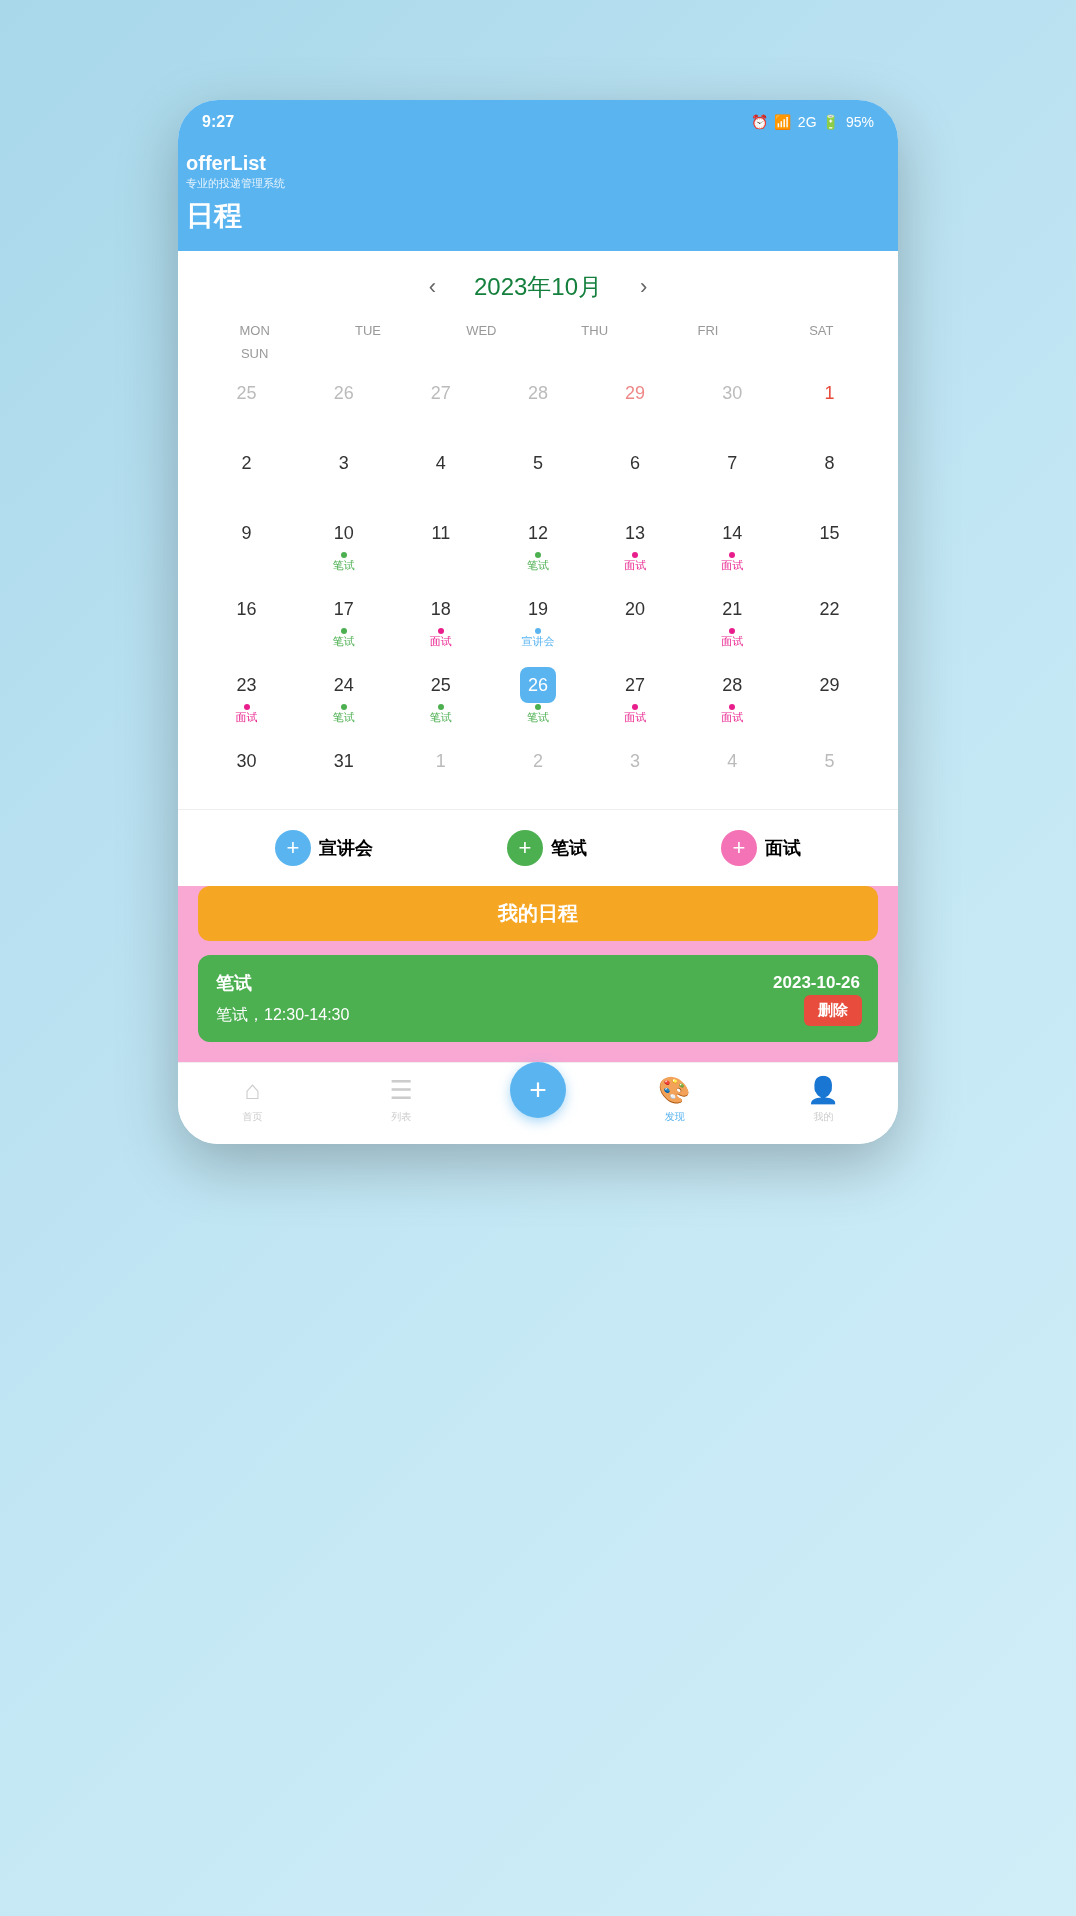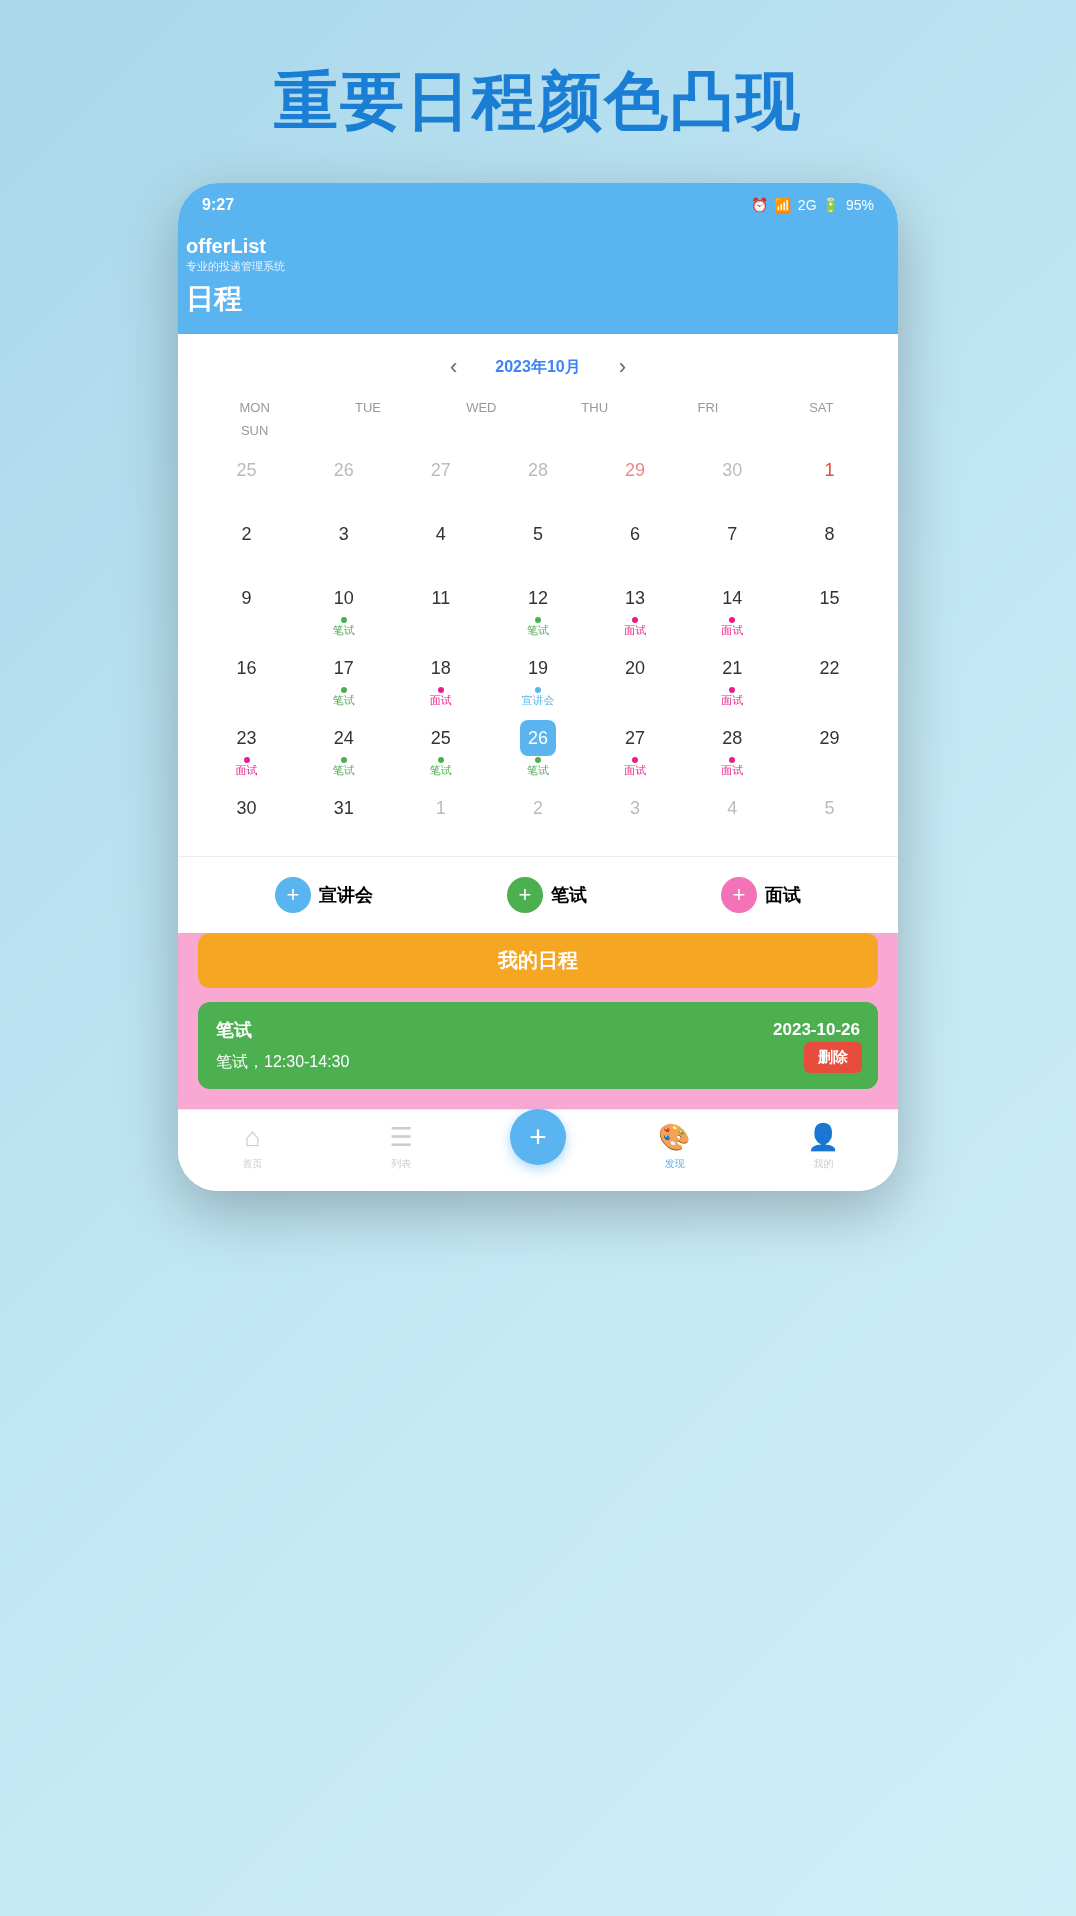--- a/index.html
+++ b/index.html
@@ -98,23 +98,23 @@
     .calendar-nav-btn {
       font-size: 22px;
       color: #666;
       cursor: pointer;
       user-select: none;
       background: none;
       border: none;
       padding: 0 8px;
     }
     .calendar-month-title {
-      font-size: 16px;
-      font-weight: 700;
-      color: #3b82f6;
+      font-size: 24px;
+      font-weight: 400;
+      color: #15803d;
     }
 
     .calendar-grid {
       width: 100%;
     }
 
     .calendar-weekdays {
       display: grid;
       grid-template-columns: repeat(6, 1fr);
       margin-bottom: 6px;
@@ -123,21 +123,21 @@
       text-align: center;
       font-size: 13px;
       color: #999;
       font-weight: 500;
       padding: 4px 0;
     }
 
     .calendar-days {
       display: grid;
       grid-template-columns: repeat(7, 1fr);
-      row-gap: 4px;
+      row-gap: 10px;
     }
 
     .day-cell {
       text-align: center;
       padding: 4px 2px;
       position: relative;
       min-height: 60px;
       display: flex;
       flex-direction: column;
       align-items: center;
@@ -322,21 +322,20 @@
       color: #fff;
       box-shadow: 0 4px 12px rgba(90,180,240,0.5);
       cursor: pointer;
       margin-top: -20px;
     }
   </style>
 </head>
 <body>
 
 <div class="header-text">
-  <h1>重要日程颜色凸现</h1>
 </div>
 
 <div class="phone-wrapper">
 
   <div class="status-bar">
     <span class="status-time">9:27</span>
     <div class="status-icons">
       <span>⏰</span>
       <span>📶</span>
       <span>2G</span>

